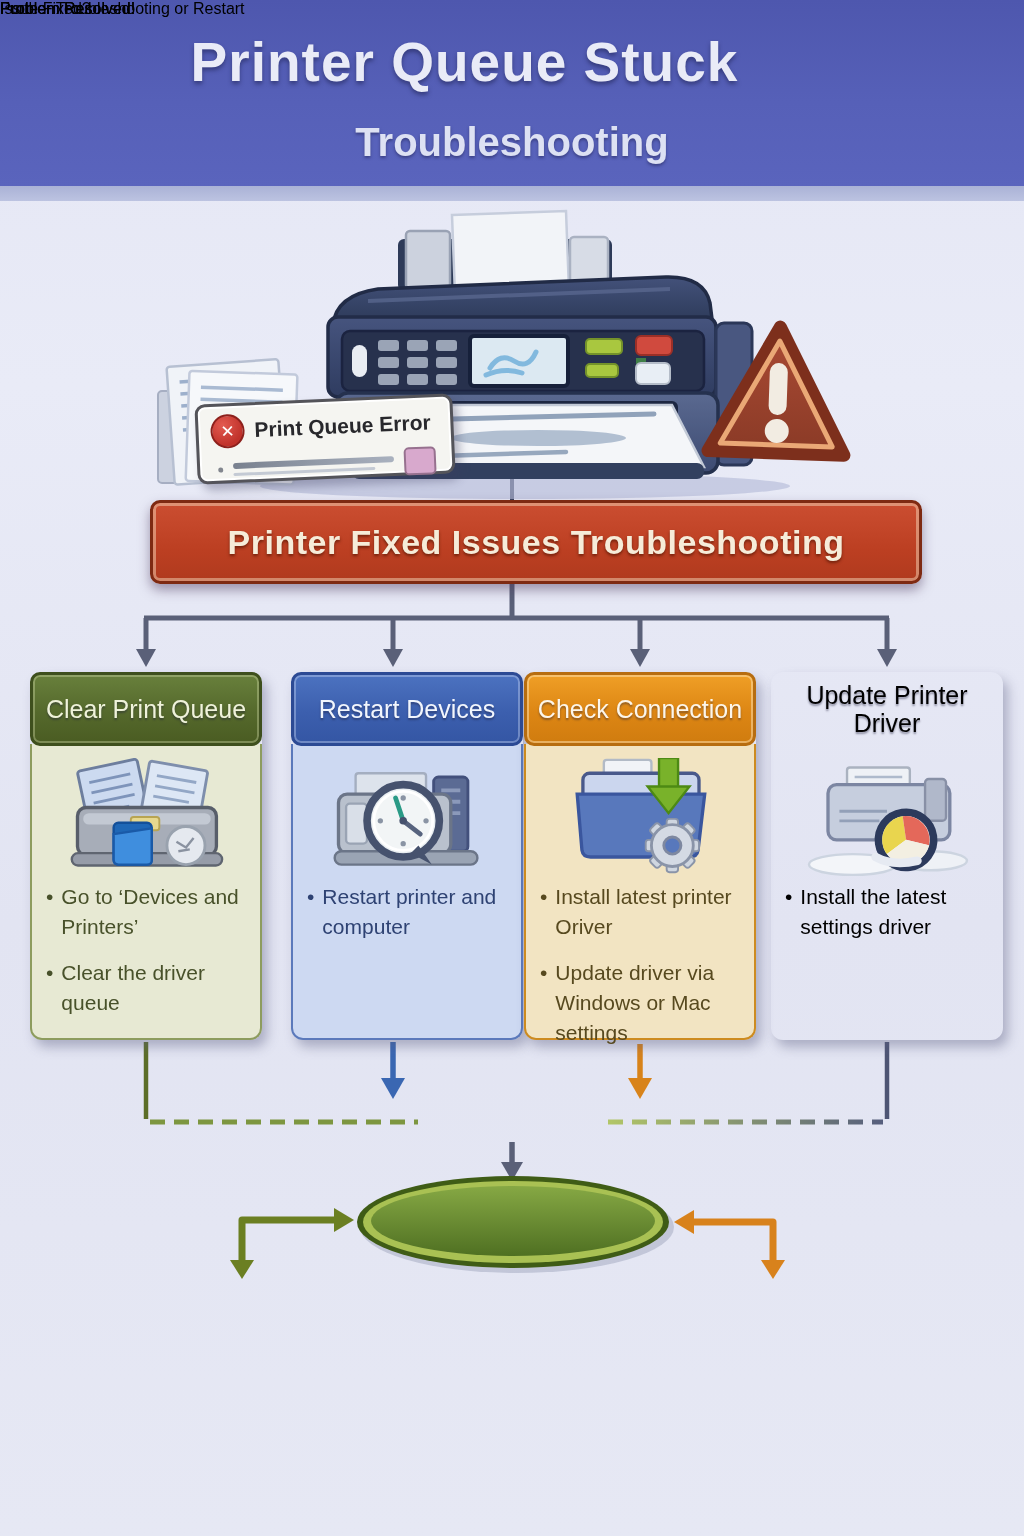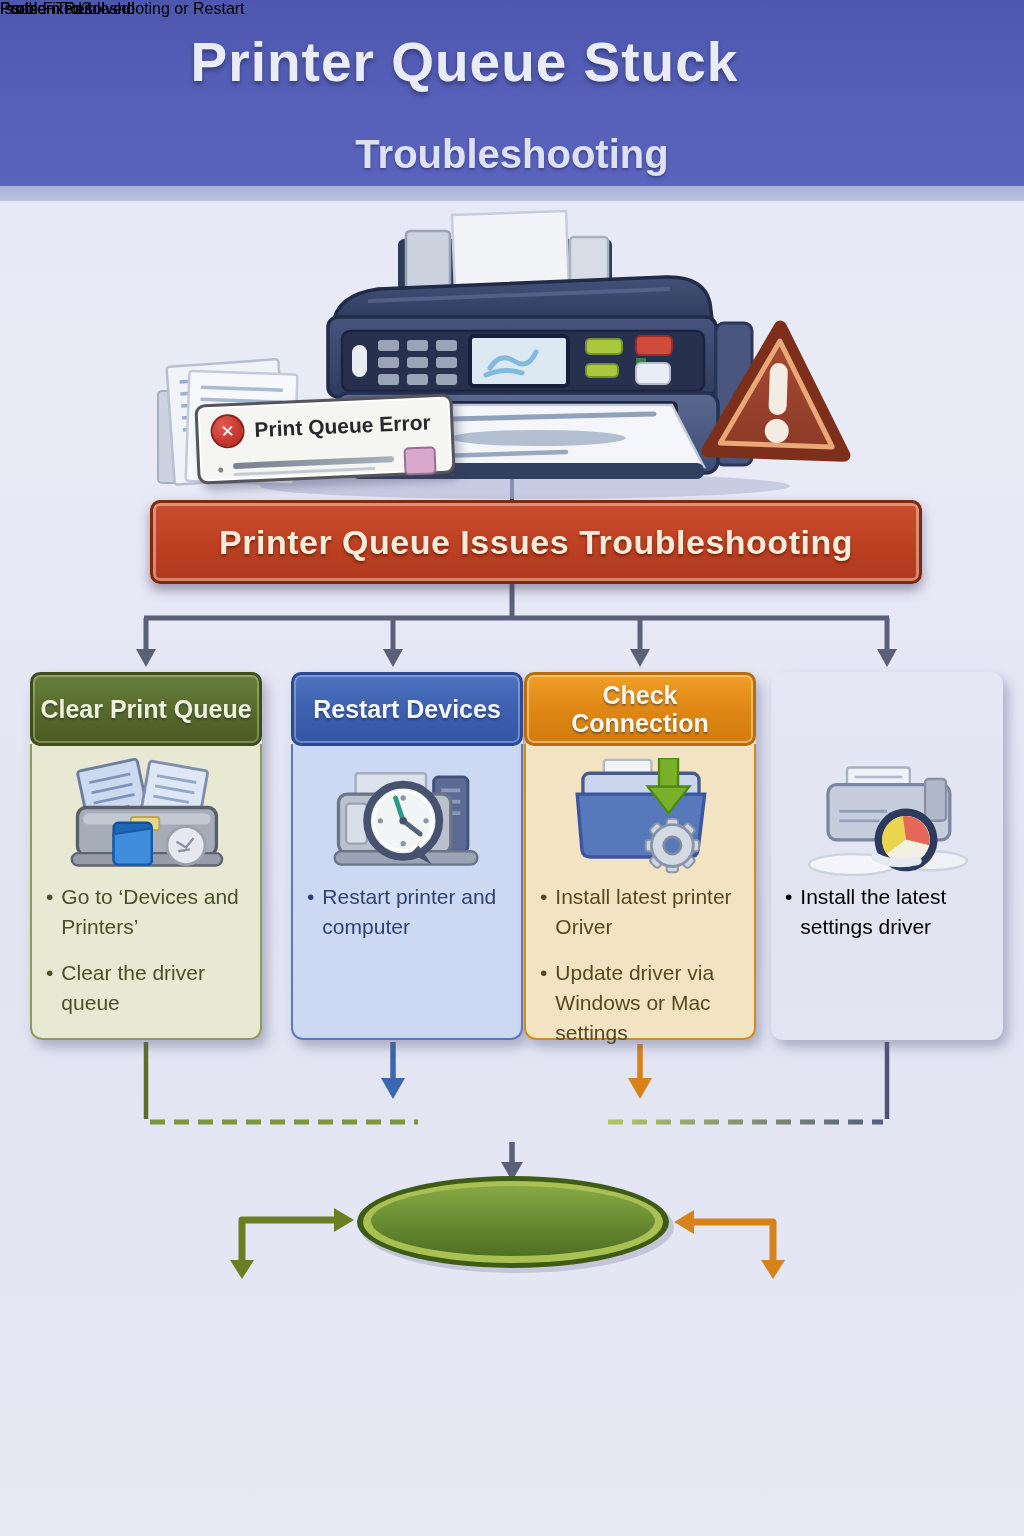--- a/index.html
+++ b/index.html
@@ -13,21 +13,21 @@
   
   .header-band{left:0;top:0;width:1024px;height:186px;
     background:linear-gradient(180deg,#4e57ae 0%,#5660b8 55%,#5a64bd 100%);}
   .header-strip{left:0;top:186px;width:1024px;height:15px;
     background:linear-gradient(180deg,#aab2d6,#bcc3e1);}
   .main-title{left:0;top:30px;width:929px;text-align:center;
     font-size:55px;font-weight:700;color:#e9ebf7;letter-spacing:1px;
     text-shadow:0 3px 4px rgba(30,32,80,.55);}
   .sub-title{left:0;top:120px;width:1024px;text-align:center;
     font-size:40px;font-weight:700;color:#dde1f3;
-    text-shadow:0 2px 3px rgba(30,32,80,.5);margin-top:12px;}
+    text-shadow:0 2px 3px rgba(30,32,80,.5);}
 
   
   .scene{left:130px;top:205px;width:760px;height:295px;z-index:2;}
 
   
   .popup{left:196px;top:399px;width:252px;height:74px;z-index:4;
     background:#f5f5f1;border:3px solid #54545a;border-radius:10px;
     transform:rotate(-2.5deg);
     box-shadow:5px 7px 10px rgba(60,60,95,.35), inset 0 0 0 2px #ffffff;}
   .popup-row1{display:flex;align-items:center;gap:10px;margin:8px 12px 0 12px;}
@@ -55,21 +55,21 @@
 
   
   .connectors{left:0;top:0;width:1024px;height:1536px;z-index:1;pointer-events:none;}
 
   
   .column{top:672px;width:232px;height:368px;z-index:2;border-radius:12px;
     box-shadow:5px 7px 12px rgba(92,96,132,.42);}
   .col-header{position:absolute;left:0;top:0;width:100%;height:74px;border-radius:10px;
     box-sizing:border-box;display:flex;align-items:center;justify-content:center;
     text-align:center;padding:0 6px;z-index:2;}
-  .col-header span{font-size:25px;font-weight:700;line-height:1.12;
+  .col-header span{font-size:25px;font-weight:400;line-height:1.12;
     text-shadow:0 2px 2px rgba(30,30,60,.45);text-align:center;}
   .col-body{position:absolute;left:0;top:72px;width:100%;height:296px;border-radius:0 0 12px 12px;
     box-sizing:border-box;z-index:1;}
   .col-icon{height:124px;display:flex;align-items:flex-end;justify-content:center;padding-top:8px;}
   .col-list{margin:6px 8px 0 14px;padding:0;list-style:none;}
   .col-list li{display:flex;gap:8px;margin-bottom:16px;font-size:21px;line-height:1.43;}
   .bullet-dot{flex:0 0 auto;font-size:21px;line-height:1.43;}
 
   .col1{left:30px;}
   .col1 .col-header{background:linear-gradient(180deg,#68803c 0%,#55692c 55%,#4a5c22 100%);
@@ -232,21 +232,21 @@
       <div class="popup-dot"></div>
       <div class="popup-bars">
         <div class="popup-bar1"></div>
           <div class="popup-bar2"></div>
       </div>
       <div class="popup-btn"></div>
     </div>
   </div>
 
   <div class="abs banner">
-    <span class="banner-label">Printer Queue Issues Troubleshooting</span>
+    <span class="banner-label">Printer Fixed Issues Troubleshooting</span>
   </div>
 
   <svg class="abs connectors" viewBox="0 0 1024 1536">
     <defs>
       <linearGradient id="dashG" gradientUnits="userSpaceOnUse" x1="608" y1="0" x2="883" y2="0">
         <stop offset="0" stop-color="#b2c667"></stop>
           <stop offset="1" stop-color="#565e7d"></stop>
       </linearGradient>
       <linearGradient id="ellG" x1="0" y1="0" x2="0" y2="1">
         <stop offset="0" stop-color="#86a844"></stop>
@@ -412,20 +412,23 @@
           </li>
         <li>
             <span class="bullet-dot">•</span>
             <span>Update driver via Windows or Mac settings</span>
           </li>
       </ul>
     </div>
   </div>
 
   <div class="abs column col4">
+    <div class="col-header">
+      <span>Update Printer Driver</span>
+    </div>
     <div class="col-body">
       <div class="col-icon">
         <svg width="192" height="118" viewBox="0 0 200 124">
           <ellipse cx="64" cy="112" rx="46" ry="11" fill="#f3f5f9" stroke="#ccd4e0" stroke-width="2.5"></ellipse>
           <ellipse cx="146" cy="108" rx="38" ry="10" fill="#eef1f6" stroke="#ccd4e0" stroke-width="2.5"></ellipse>
           <rect x="58" y="10" width="66" height="28" rx="3" fill="#eef1f6" stroke="#aab2c0" stroke-width="2.5"></rect>
           <path d="M66 20 H116 M66 28 H108" stroke="#aebacc" stroke-width="2.5"></path>
           <rect x="38" y="28" width="128" height="58" rx="9" fill="#c6cede" stroke="#7c86a2" stroke-width="3.5"></rect>
           <rect x="140" y="22" width="22" height="44" rx="4" fill="#b0b8ca" stroke="#8890a6" stroke-width="2.5"></rect>
           <path d="M50 56 H100 M50 66 H92" stroke="#93a0b8" stroke-width="3"></path>

